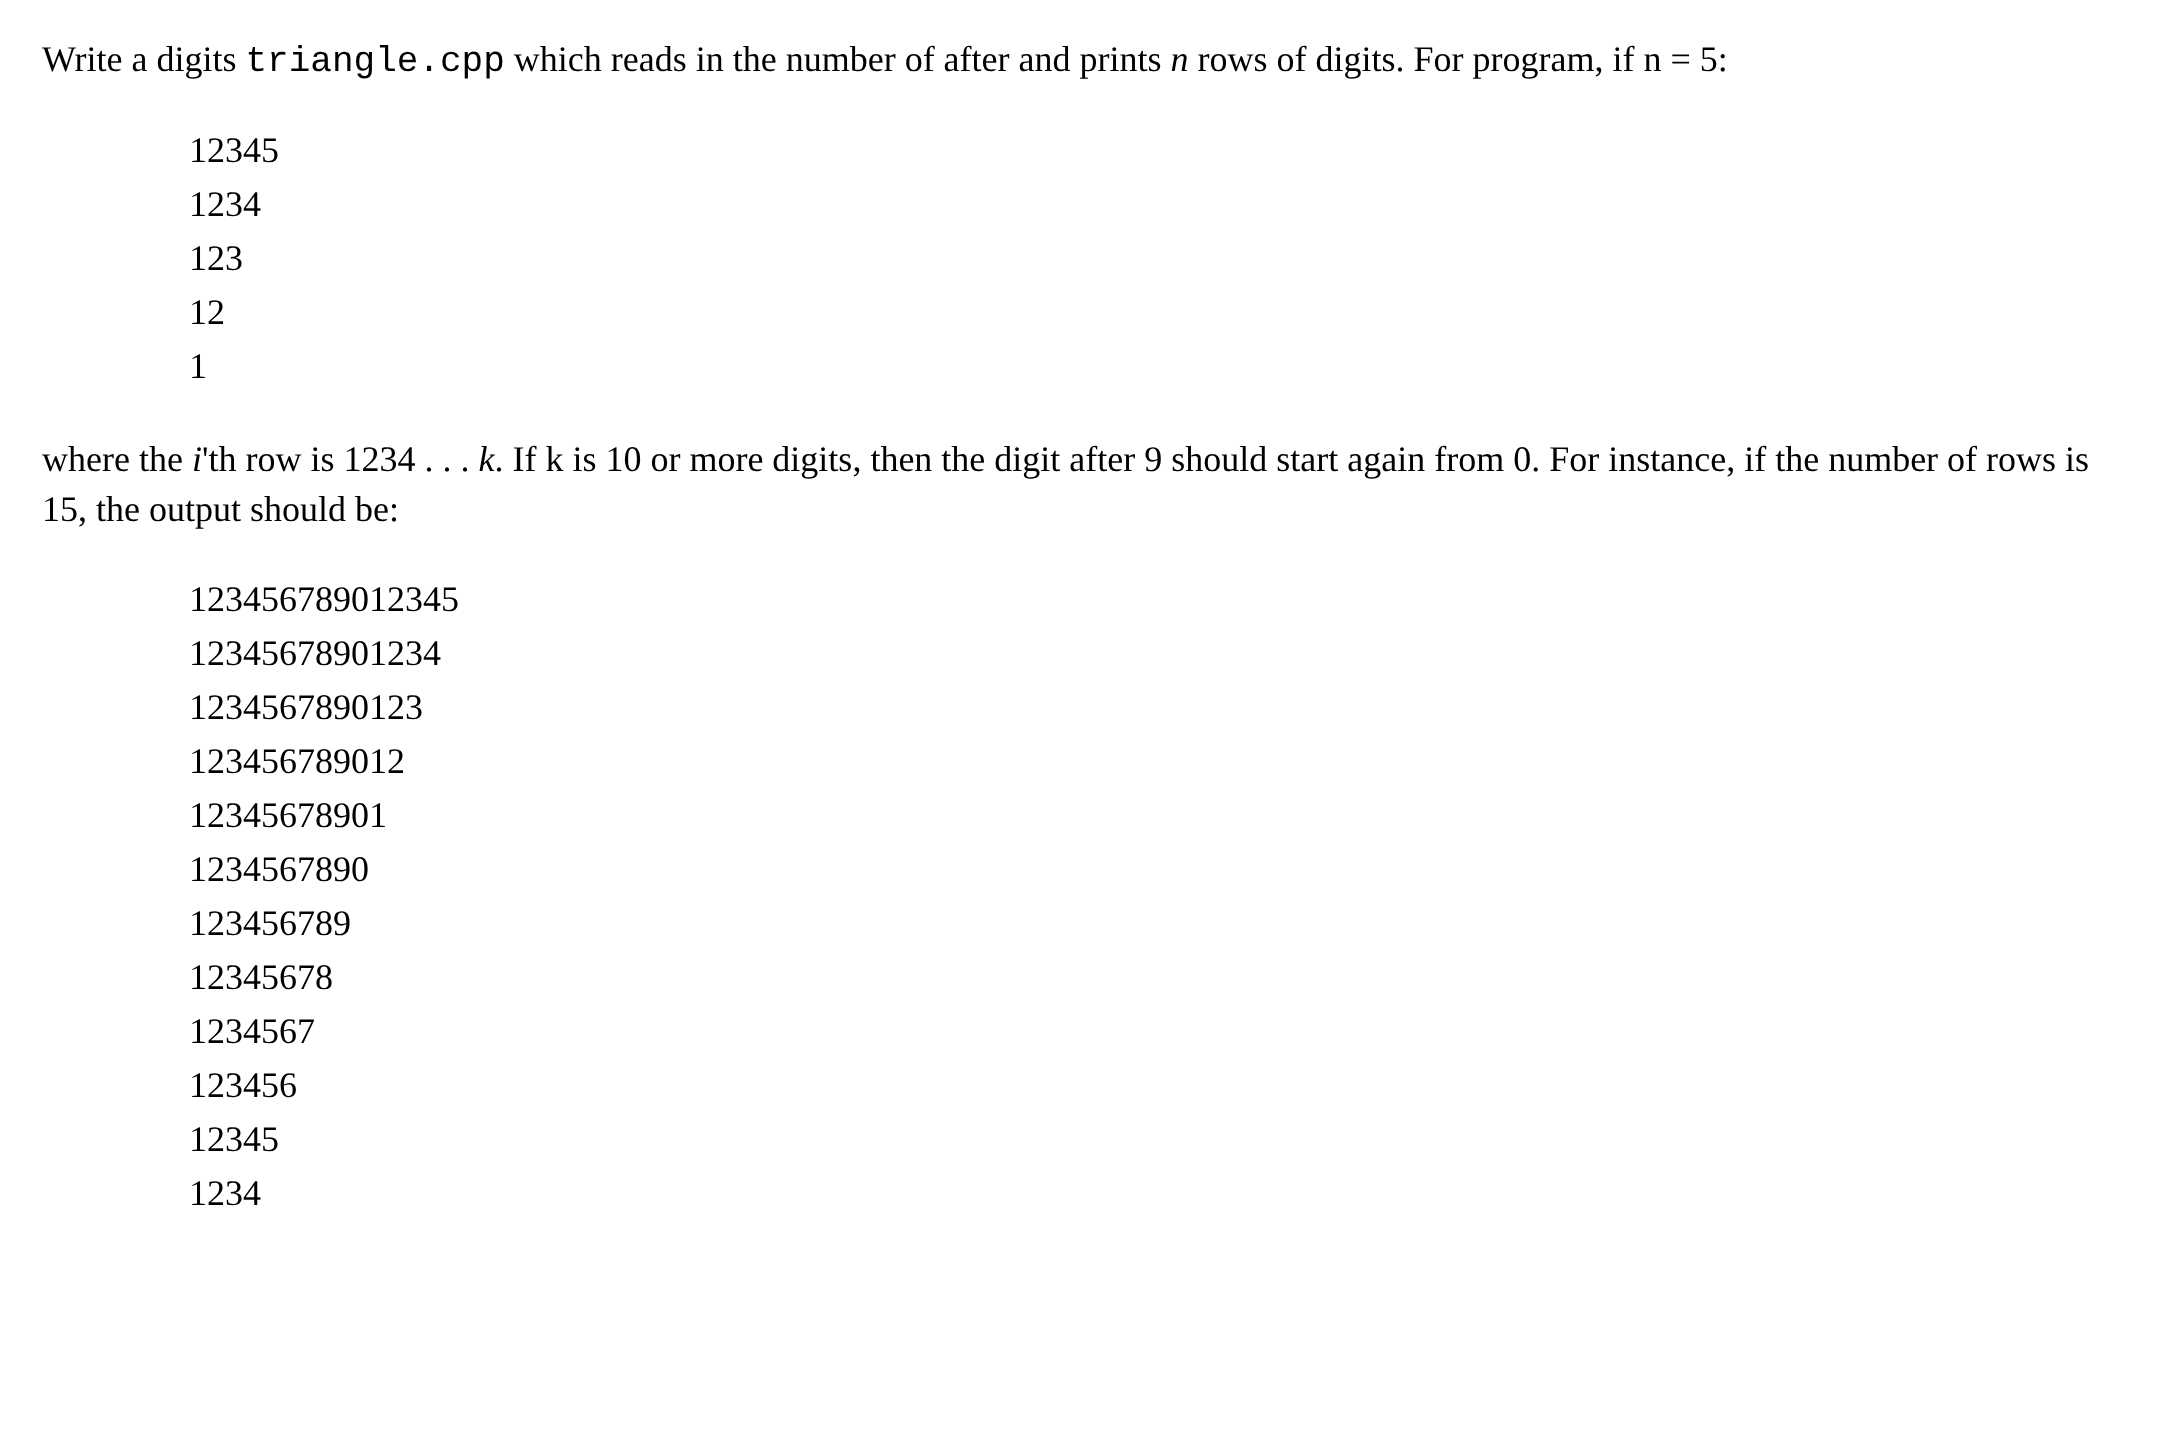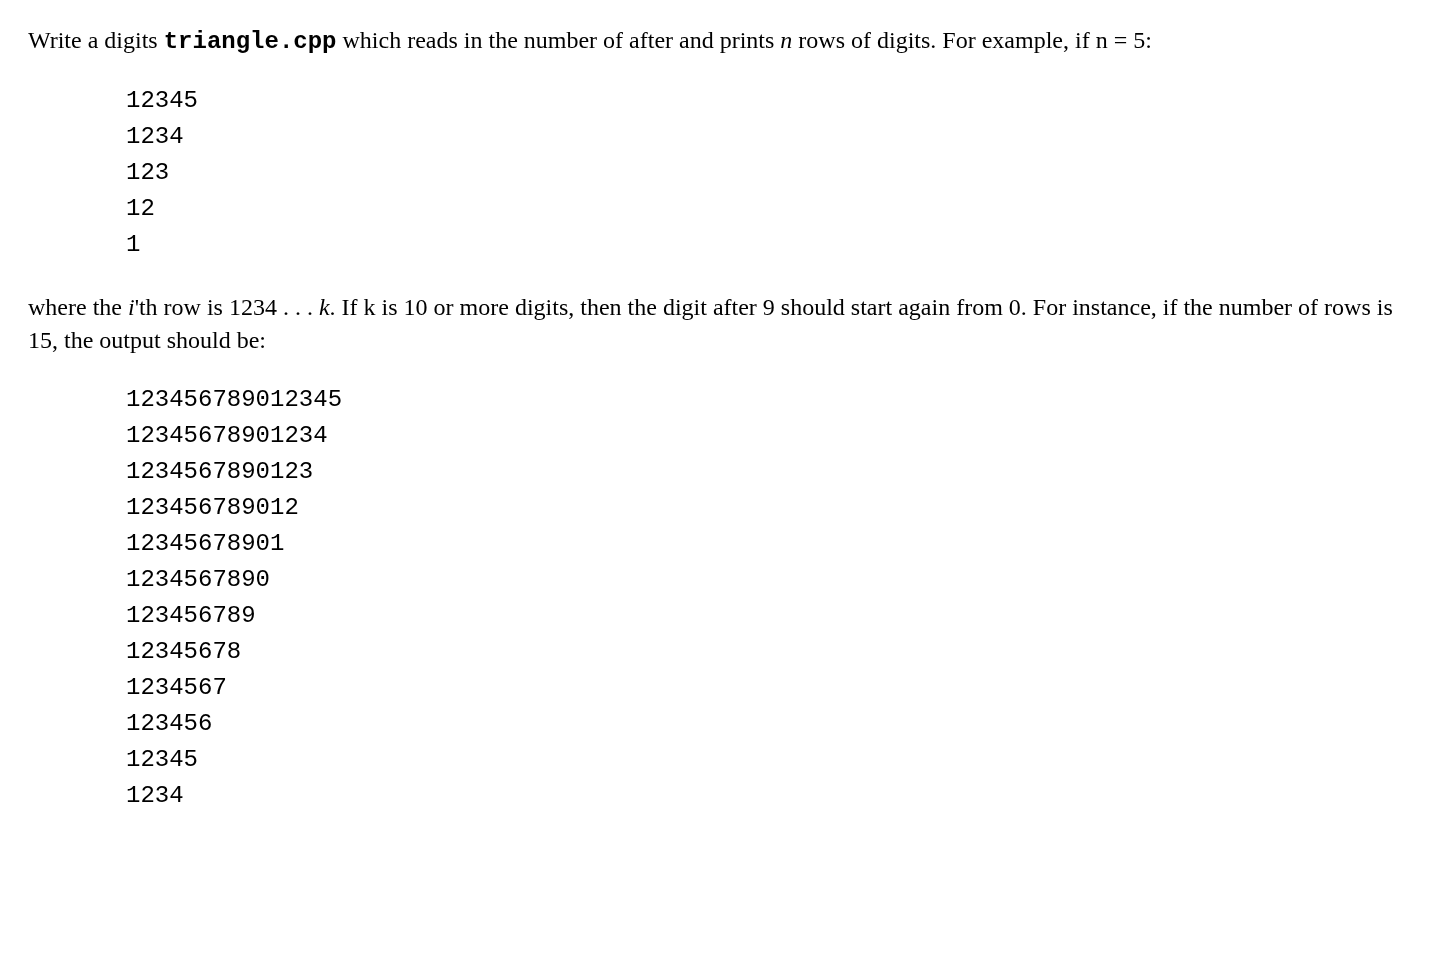--- a/index.html
+++ b/index.html
@@ -10,38 +10,38 @@
       background: #fff;
       margin: 0;
       padding: 24px 28px;
       max-width: 1440px;
     }
     p {
       margin: 0 0 24px 0;
     }
     .code-inline {
       font-family: 'Courier New', Courier, monospace;
-      font-weight: bold;
+      font-weight: normal;
     }
     .italic {
       font-style: italic;
     }
     .code-block {
-      font-family: Liberation Mono, monospace;
+      font-family: Liberation Serif, serif;
       white-space: pre;
       margin: 18px 0 28px 98px;
       font-size: 24px;
       line-height: 1.5;
     }
   </style>
 </head>
 <body>
 
 <p>
-  <span>Write a digits </span><span class="code-inline">triangle.cpp</span><span> which reads in the number of after and prints </span><span class="italic">n</span><span> rows of digits. For example, if n = 5:</span>
+  <span>Write a digits </span><span class="code-inline">triangle.cpp</span><span> which reads in the number of after and prints </span><span class="italic">n</span><span> rows of digits. For program, if n = 5:</span>
 </p>
 
 <div class="code-block">12345
 1234
 123
 12
 1</div>
 
 <p>
   <span>where the </span><span class="italic">i</span><span>'th row is 1234 . . . </span><span class="italic">k</span><span>. If k is 10 or more digits, then the digit after 9 should start again from 0. For instance, if the number of rows is 15, the output should be:</span>

